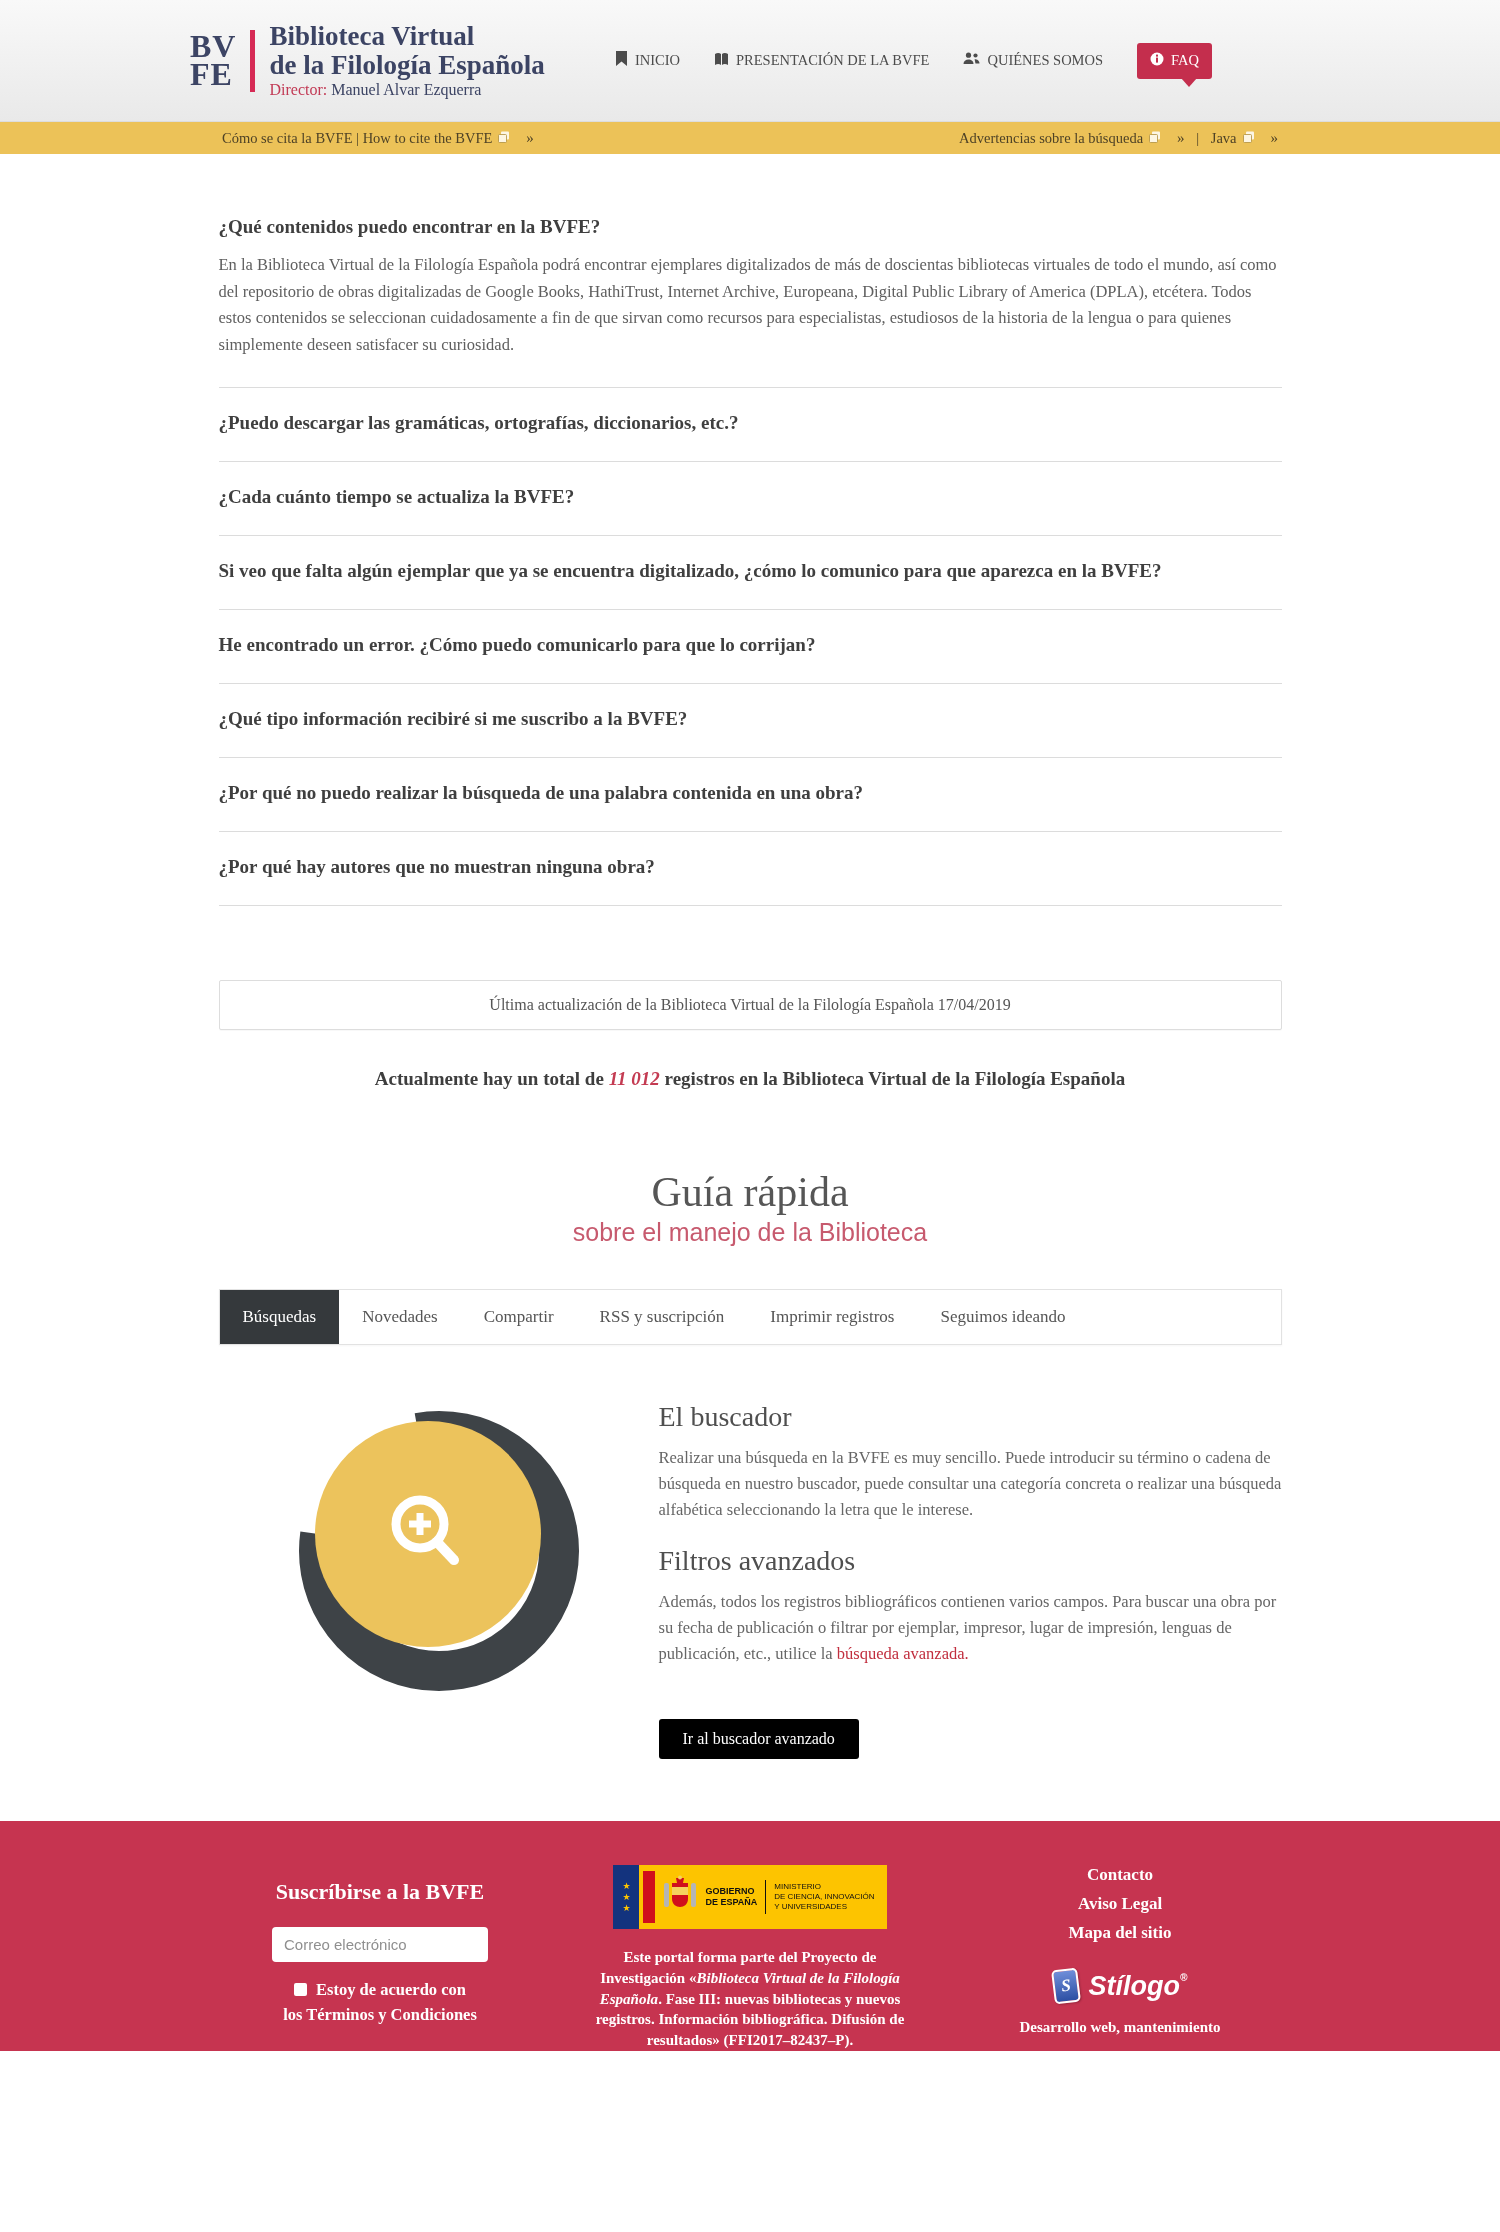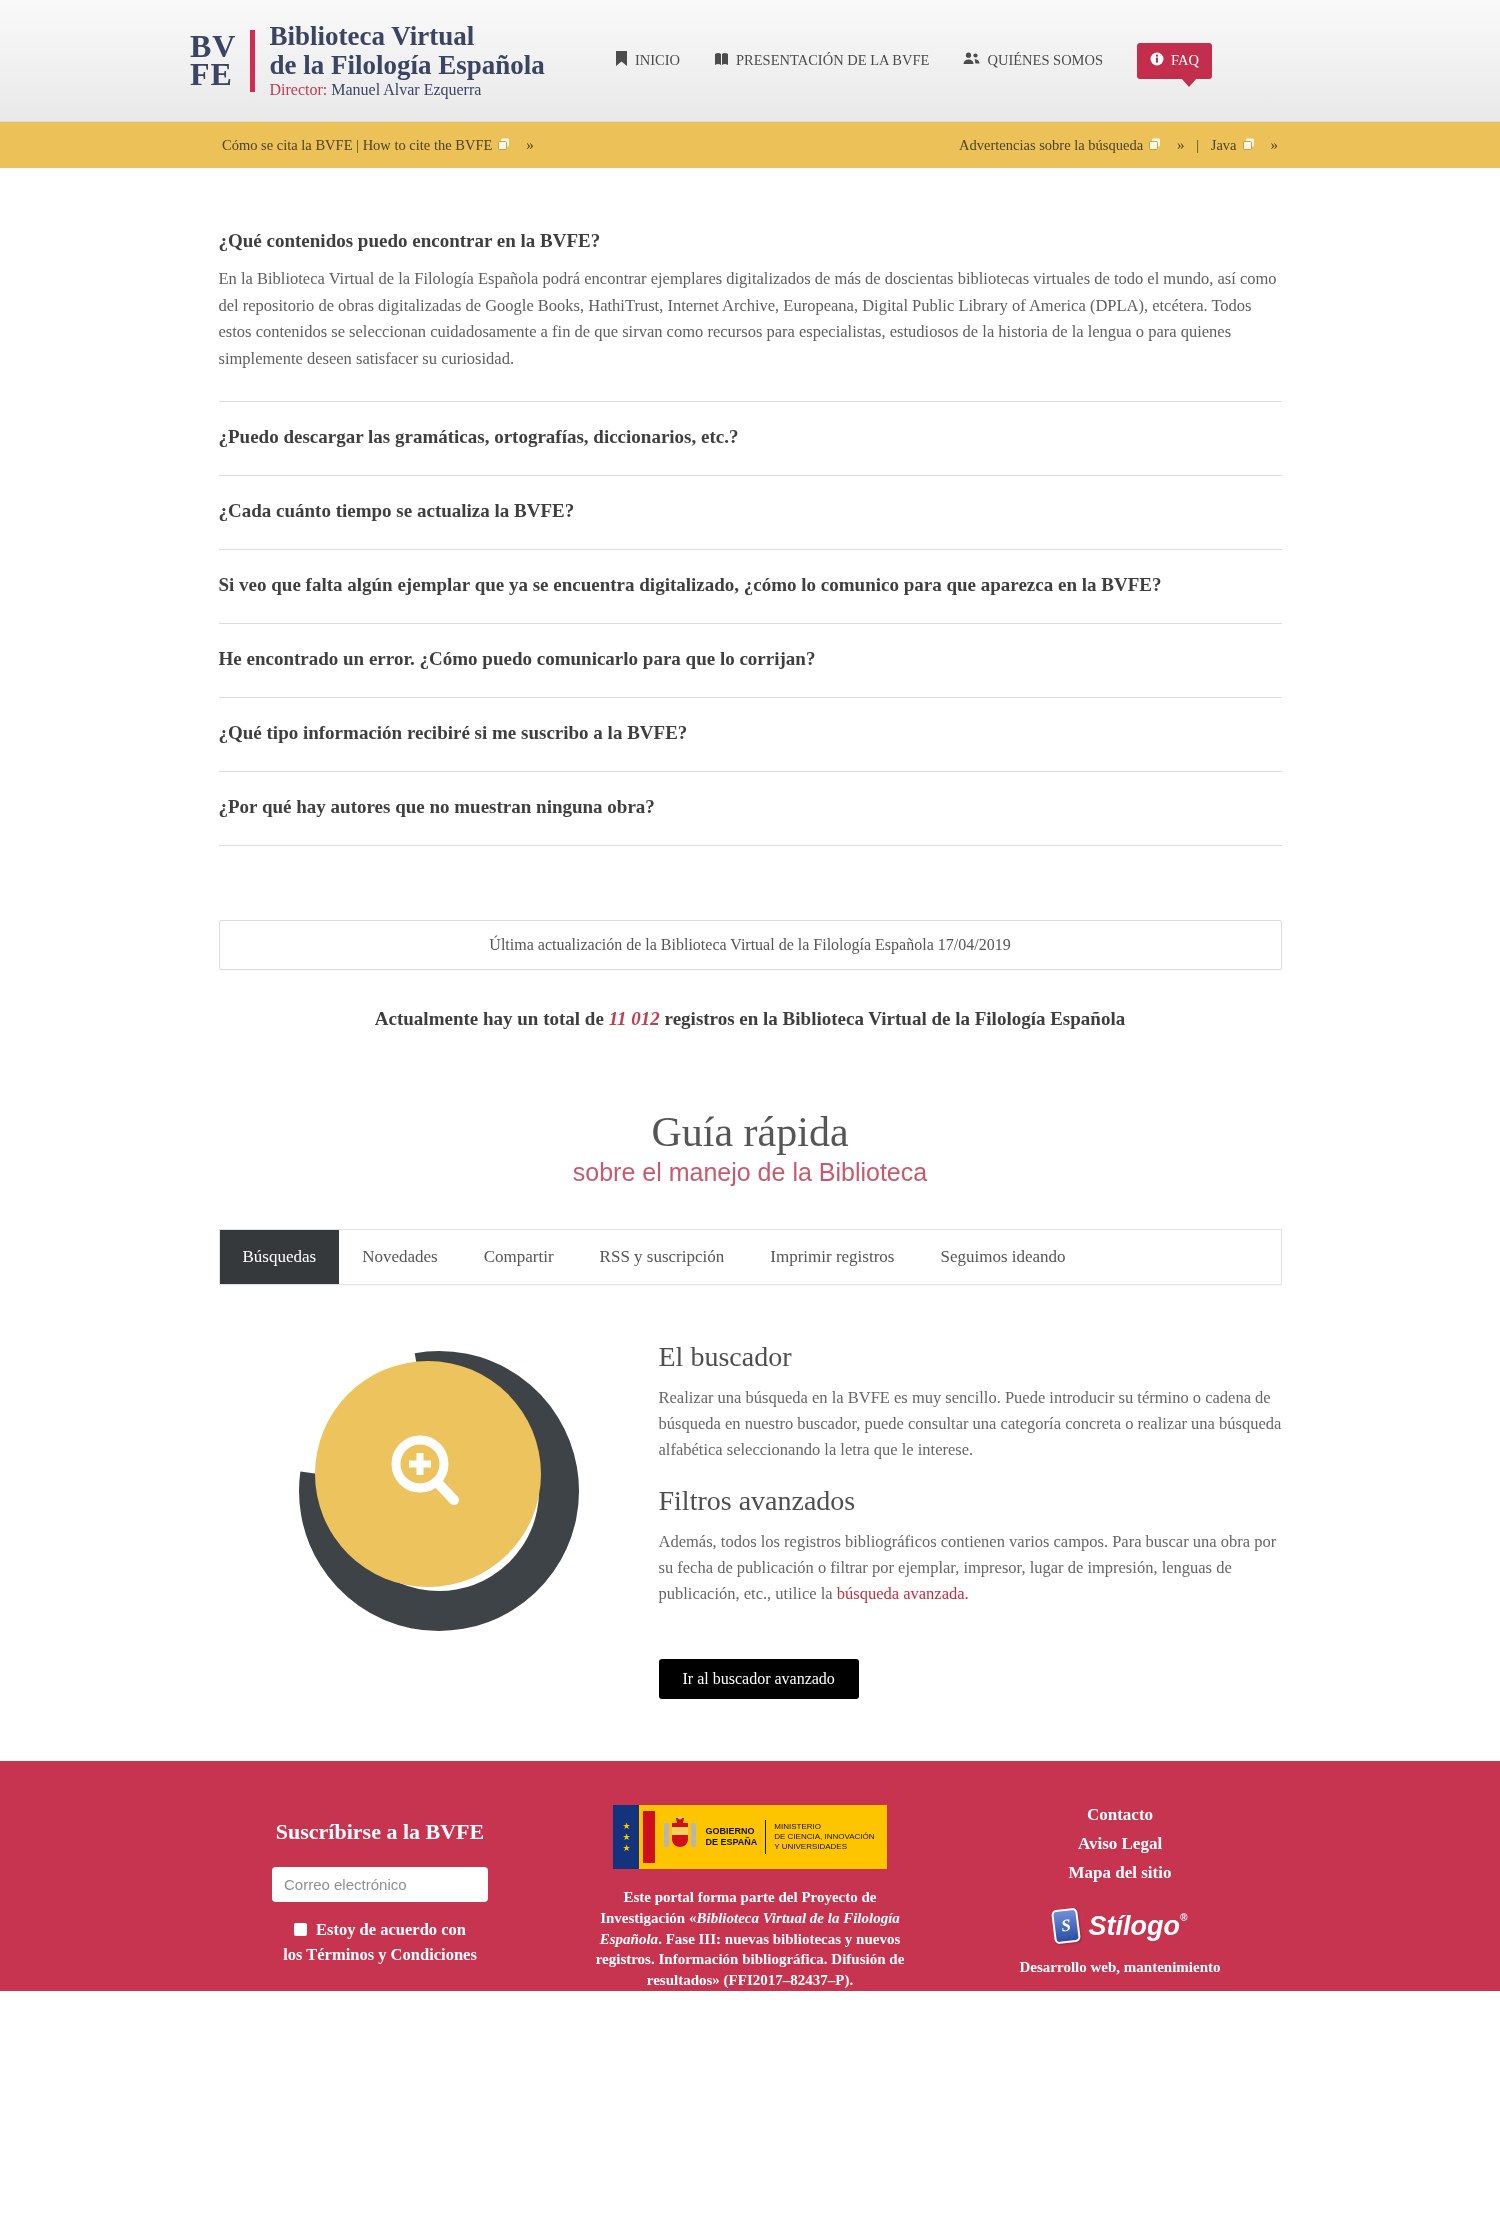--- a/index.html
+++ b/index.html
@@ -15,21 +15,21 @@
   .logo-text .t{font-weight:bold;font-size:27px;line-height:1.04;color:#3c4464;}
   .logo-text .s{font-size:16px;color:#3c4464;margin-top:2px;}
   .logo-text .s .dl{color:#c23a55;}
   .nav{display:flex;align-items:center;gap:34px;}
   .nav-item{display:flex;align-items:center;gap:7px;font-size:14.5px;color:#4c4c4c;cursor:pointer;white-space:nowrap;}
   .nav-item svg{flex:0 0 auto;}
   .nav-faq{position:relative;background:#c42e4d;color:#fff;padding:9px 13px;border-radius:3px;}
   .nav-faq::after{content:"";position:absolute;bottom:-8px;left:58%;border:8px solid transparent;border-top:9px solid #c42e4d;border-bottom:0;}
 
   
-  .notice{height:46px;background:#ecc258;display:flex;align-items:center;justify-content:space-between;
+  .notice{height:32px;background:#ecc258;display:flex;align-items:center;justify-content:space-between;
           padding:0 222px;font-size:14.5px;color:#4e4226;}
   .nlink{display:inline-flex;align-items:center;gap:6px;cursor:pointer;}
   .chev{margin-left:10px;font-size:15px;}
   .nsep{margin:0 8px;}
 
   
   .main{background:#fff;padding-bottom:62px;}
   .container{width:1063px;margin:0 auto;}
   .page-title{padding-top:46px;text-align:center;}
   .page-title .big{font-size:44px;color:#5a5a5a;font-weight:normal;}
@@ -206,20 +206,23 @@
         <div class="faq-q">¿Cada cuánto tiempo se actualiza la BVFE?</div>
       </div>
       <div class="faq-row">
         <div class="faq-q">Si veo que falta algún ejemplar que ya se encuentra digitalizado, ¿cómo lo comunico para que aparezca en la BVFE?</div>
       </div>
       <div class="faq-row">
         <div class="faq-q">He encontrado un error. ¿Cómo puedo comunicarlo para que lo corrijan?</div>
       </div>
       <div class="faq-row">
         <div class="faq-q">¿Qué tipo información recibiré si me suscribo a la BVFE?</div>
+      </div>
+      <div class="faq-row">
+        <div class="faq-q">¿Por qué no puedo realizar la búsqueda de una palabra contenida en una obra?</div>
       </div>
       <div class="faq-row">
         <div class="faq-q">¿Por qué hay autores que no muestran ninguna obra?</div>
       </div>
     </div>
 
     <div class="update-box">Última actualización de la Biblioteca Virtual de la Filología Española 17/04/2019</div>
 
     <div class="totals">
       <span>Actualmente hay un total de </span><span class="num">11 012</span><span> registros en la Biblioteca Virtual de la Filología Española</span>

